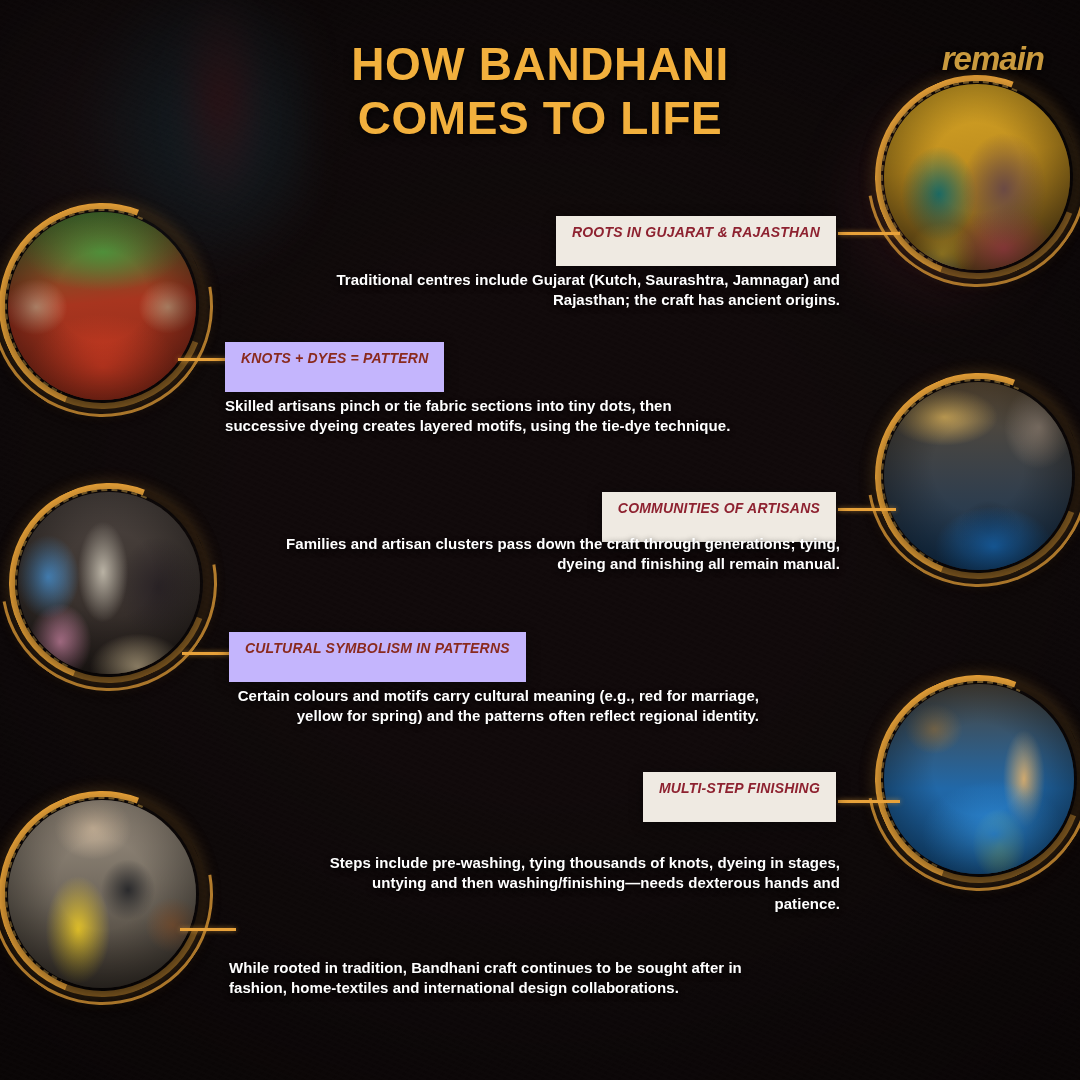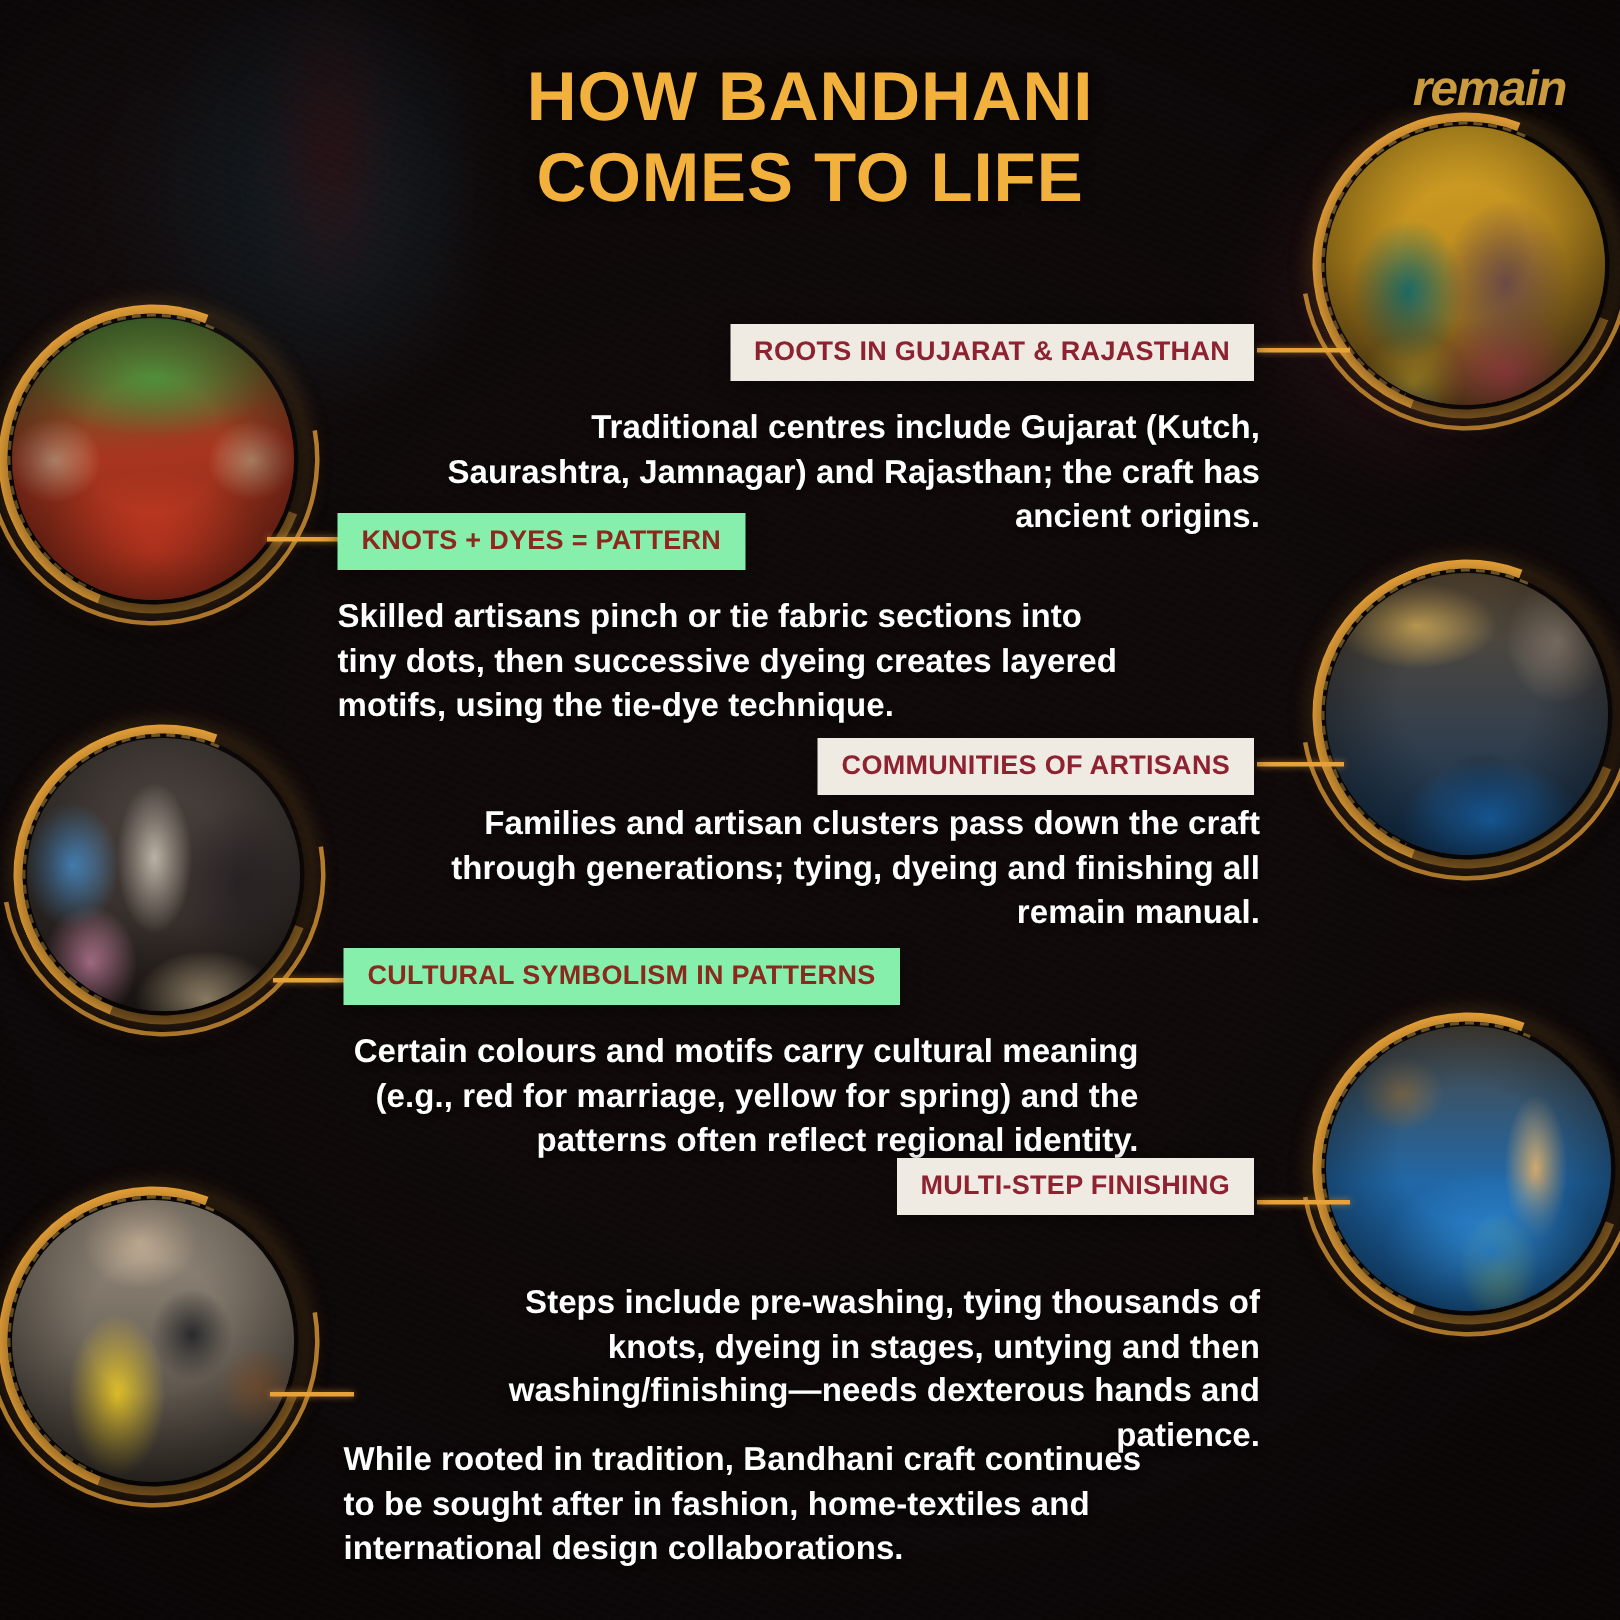--- a/index.html
+++ b/index.html
@@ -118,29 +118,29 @@
       linear-gradient(180deg,#9f9384 0%,#6d655a 55%,#3b342d 100%);}
   .ph-shade{position:absolute;inset:0;
     background:radial-gradient(ellipse 60% 60% at 50% 45%, rgba(0,0,0,0) 40%, rgba(0,0,0,.45) 100%);}
 
   
   .conn{position:absolute;z-index:5;height:3px;background:#E8A23A;
     box-shadow:0 0 5px rgba(232,162,58,.6);}
 
   
   .chip{position:absolute;z-index:6;
-    font-weight:800;font-size:18px;letter-spacing:.2px;
-    color:#8E2230;padding:8px 16px 9px;white-space:nowrap;
+    font-style:italic;font-weight:800;font-size:14px;letter-spacing:.2px;
+    color:#8E2230;padding:8px 16px 26px;white-space:nowrap;
     box-shadow:0 3px 12px rgba(0,0,0,.45);}
   .chip.cream{background:#EFEAE2;}
-  .chip.amber{background:#86efac;color:#8A2A1E;}
+  .chip.amber{background:#c4b5fd;color:#8A2A1E;}
 
   
   .para{position:absolute;z-index:6;color:#FFFFFF;font-weight:700;
-    font-size:22px;line-height:1.35;letter-spacing:.05px;
+    font-size:15px;line-height:1.35;letter-spacing:.05px;
     text-shadow:0 2px 6px rgba(0,0,0,.85);}
   .para.r{text-align:right;}
   .para.l{text-align:left;}
 </style>
 </head>
 <body>
 
 <div id="stage">
 
   <div class="bg">

